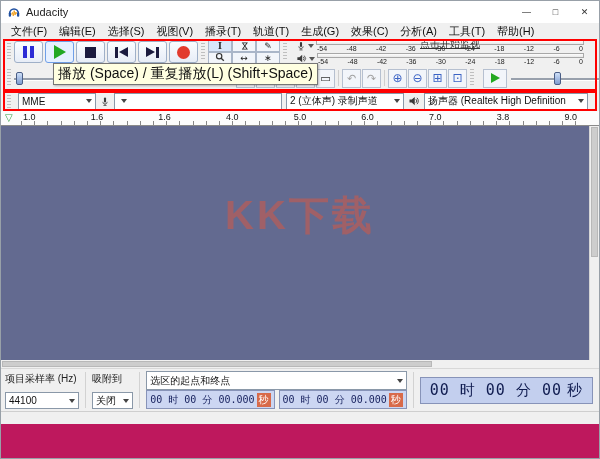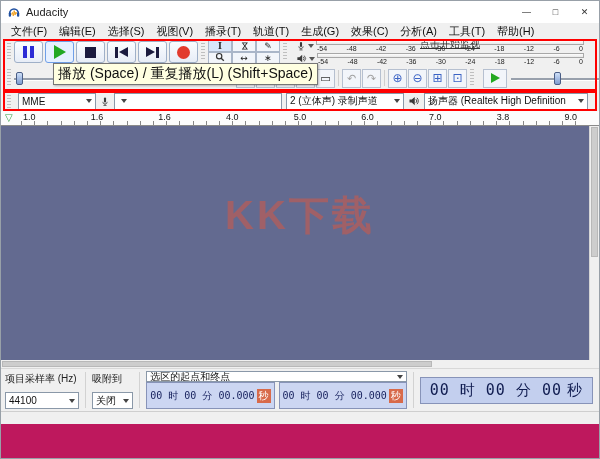--- a/index.html
+++ b/index.html
@@ -121,21 +121,21 @@
   .selbar { height:43px; background:#f0f0f0; border-top:1px solid #d8d8d8; display:flex;
             align-items:stretch; padding:2px 4px; gap:5px; overflow:hidden; }
   .sb-col { display:flex; flex-direction:column; justify-content:space-between; }
   .sb-label { font-size:10px; color:#222; white-space:nowrap; line-height:15px; }
   .vsep { width:1px; background:#d2d2d2; margin:1px 1px; }
   .c-rate { width:86px; }
   .c-snap { width:48px; }
   .c-range { width:266px; }
   .range-combo { height:31px; }
   .time-row { display:flex; gap:4px; }
-  .timefield { height:27px; display:flex; align-items:center; padding:0 3px;
+  .timefield { height:19px; display:flex; align-items:center; padding:0 3px;
                background:var(--time-bg,#ccd6f2); border:1px solid #8793b8;
                font-family:"DejaVu Sans Mono",monospace; font-size:10px; color:#1a2460; white-space:nowrap; }
   .timefield .unit { background:#d86a4a; color:#fff; padding:0 2px; margin-left:2px; }
   .bigtime { align-self:center; margin-left:auto; margin-right:2px; height:27px; display:flex; align-items:center;
              padding:0 9px; background:var(--bigtime-bg,#c3cfee); border:1px solid #8793b8;
              font-family:"DejaVu Sans Mono",monospace; font-size:15px; letter-spacing:1px; color:#101c50; white-space:nowrap; }
   .bigtime .unit { margin-left:5px; }
 
   .statusbar { height:13px; background:#f0f0f0; border-top:1px solid #cfcfcf; }
 </style>

